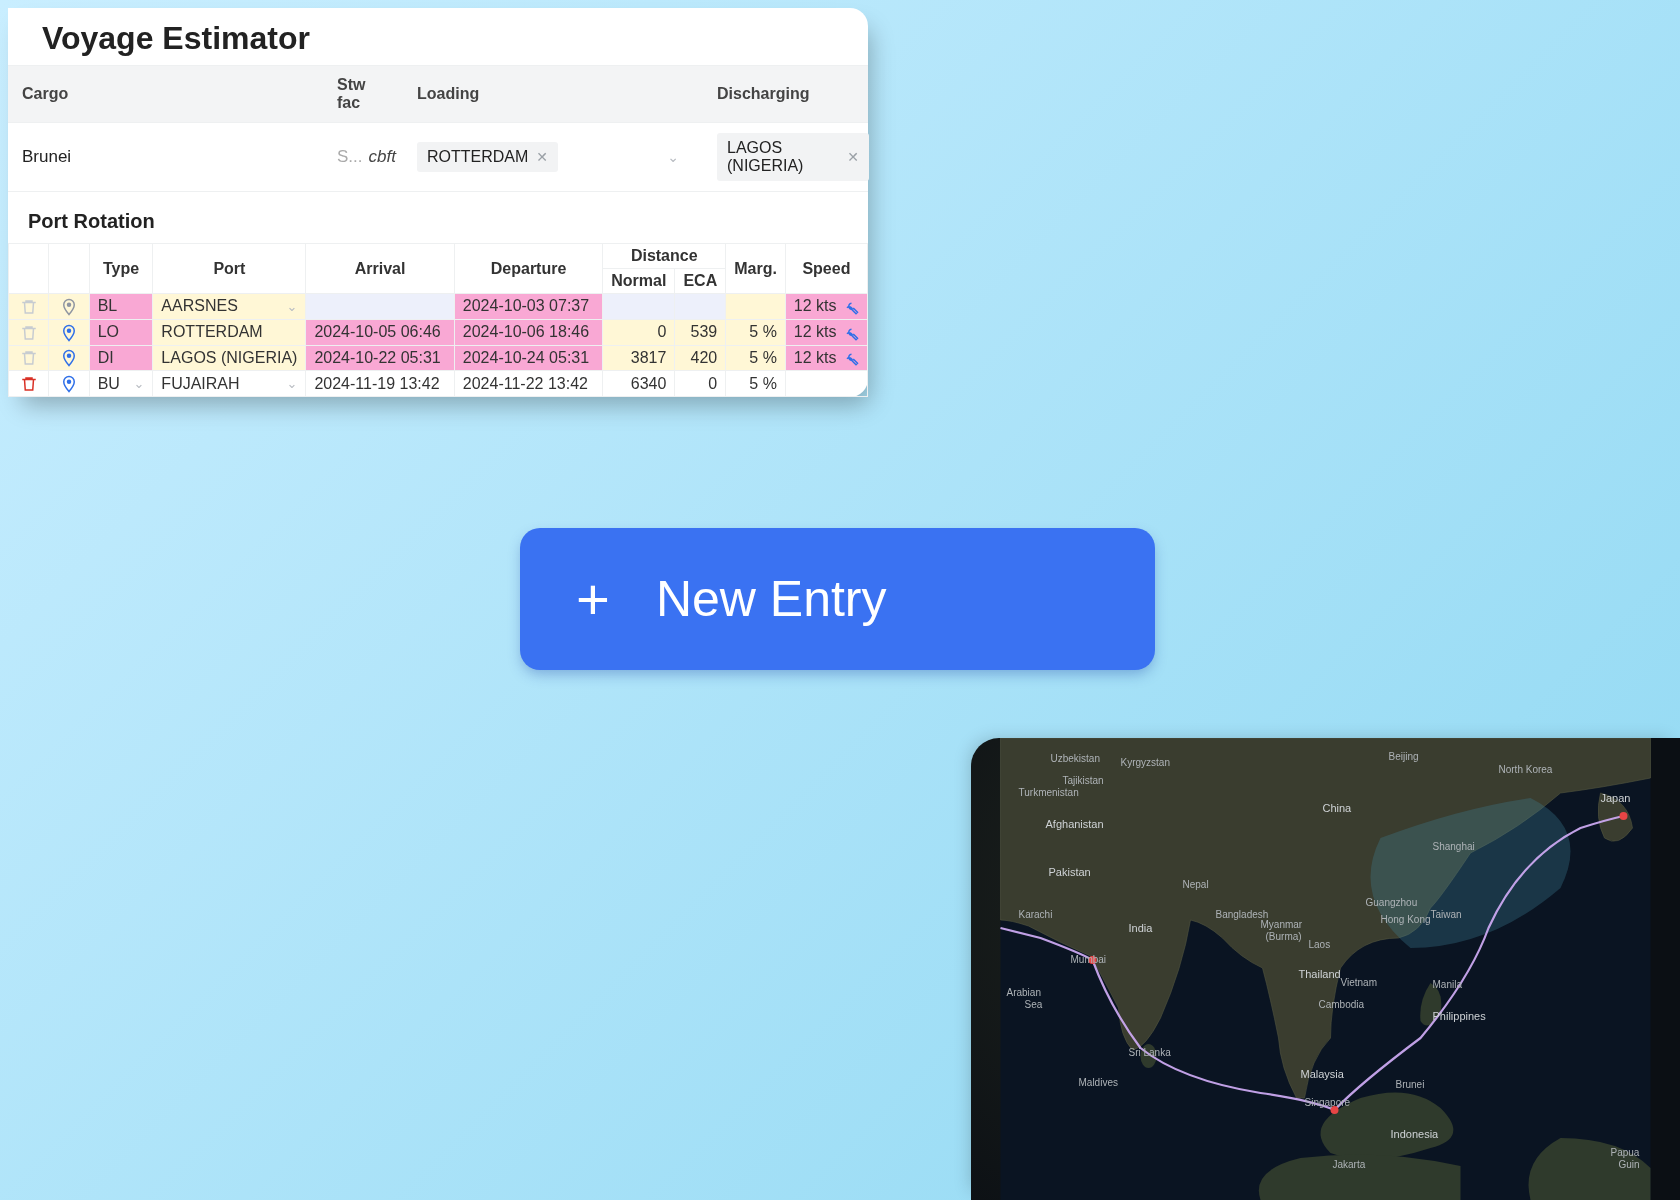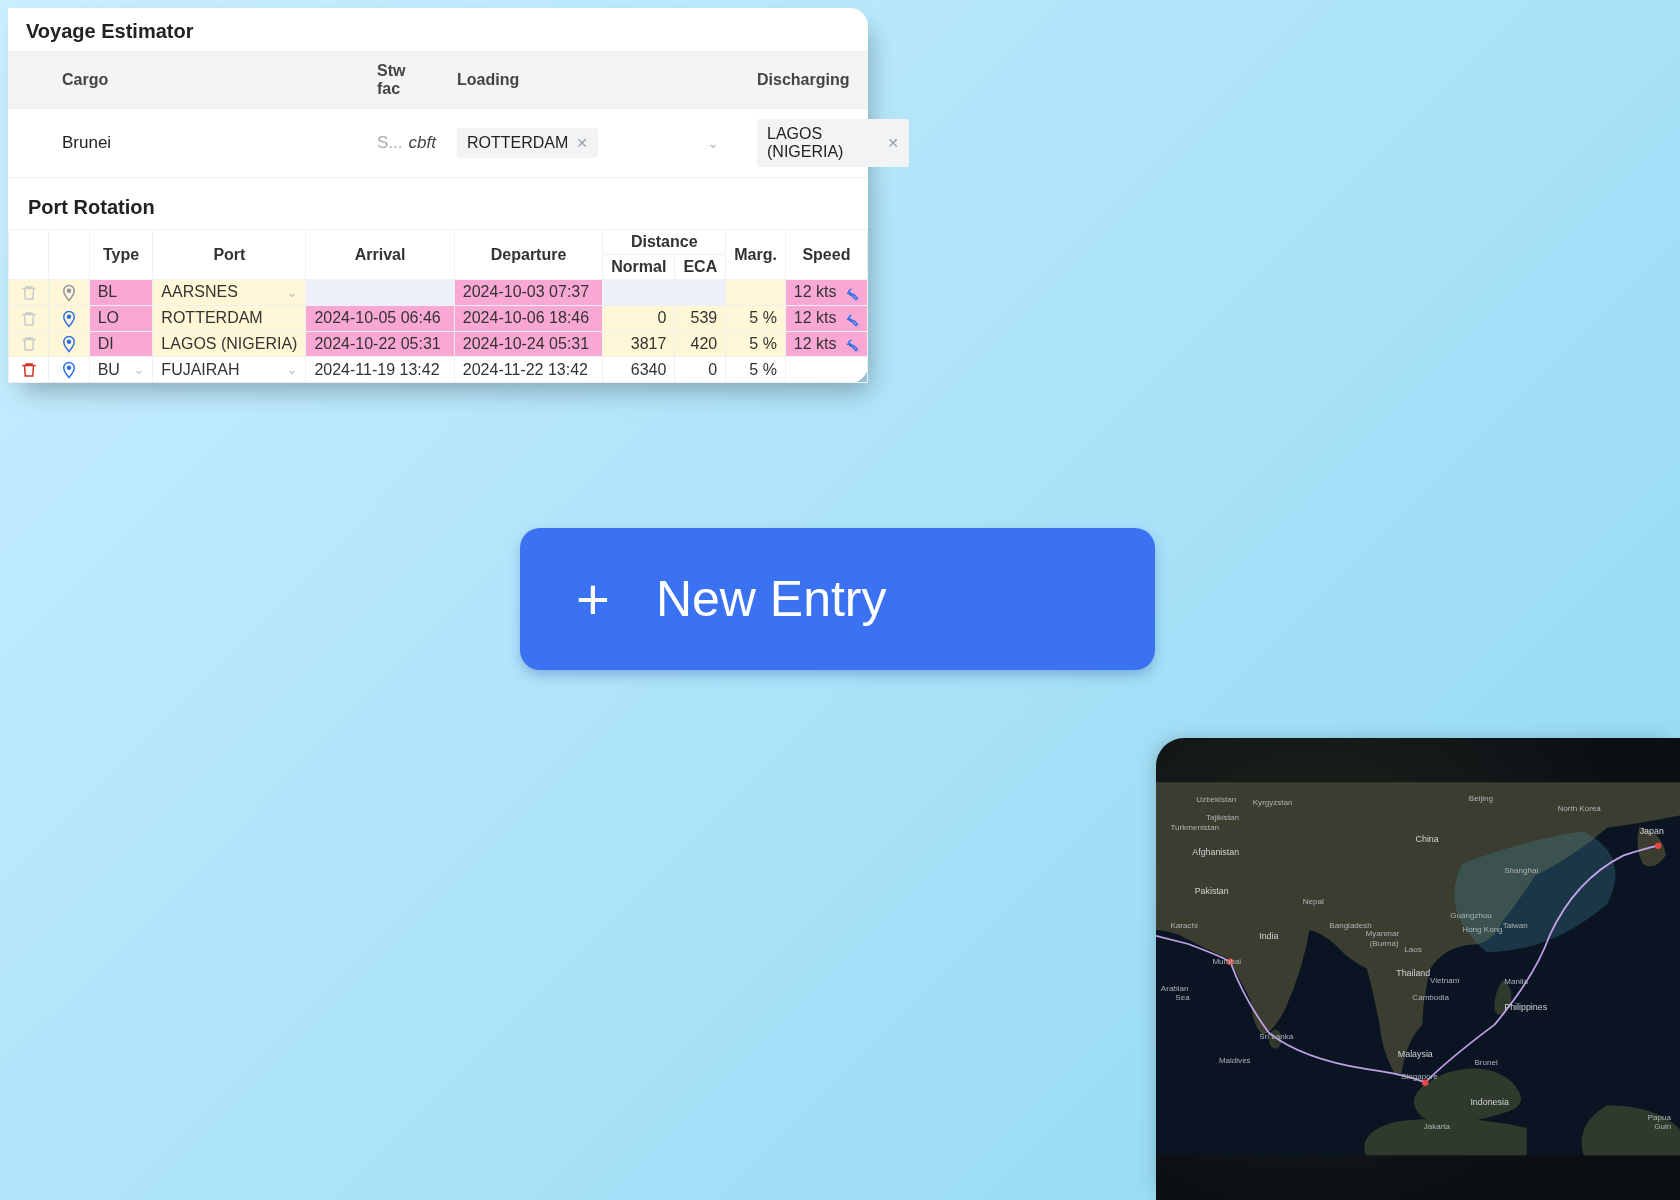--- a/index.html
+++ b/index.html
@@ -19,28 +19,27 @@
     top: 8px;
     width: 860px;
     background: #fff;
     border-radius: 0 18px 18px 0;
     box-shadow: 8px 14px 24px -6px rgba(0,0,0,.28);
     font-size: 17px;
     color: #222;
   }
   .card-title {
     font-weight: 700;
-    font-size: 20px;
-    padding: 12px 18px 8px;
+    font-size: 32px;
+    padding: 12px 34px 8px;
   }
   .cargo-head, .cargo-row {
     display: grid;
     grid-template-columns: 315px 80px 300px 180px;
     align-items: center;
-    padding-left: 40px;
   }
   .cargo-head {
     background: #f3f4f5;
     border-top: 1px solid #eef0f1;
     border-bottom: 1px solid #eef0f1;
     font-size: 16px;
     font-weight: 600;
     color: #444;
   }
   .cargo-head > div, .cargo-row > div { padding: 10px 14px; }
@@ -135,21 +134,21 @@
   }
   .new-entry .lbl {
     font-size: 50px; font-weight: 400;
   }
 
   
   .map {
     position: absolute;
     right: 0;
     bottom: 0;
-    width: 524px;
+    width: 709px;
     height: 462px;
     border-radius: 28px 0 0 0;
     overflow: hidden;
     background: radial-gradient(circle at 30% 35%, #1f241e 0%, #0b0f14 70%);
     box-shadow: -6px -4px 18px -6px rgba(0,0,0,.2);
   }
   .map svg { width: 100%; height: 100%; display:block; }
   .ocean { fill:#0a1422; }
   .land  { fill:#3a3d2f; stroke:#52553f; stroke-width:0.6; }
   .land2 { fill:#2f3a2c; }

